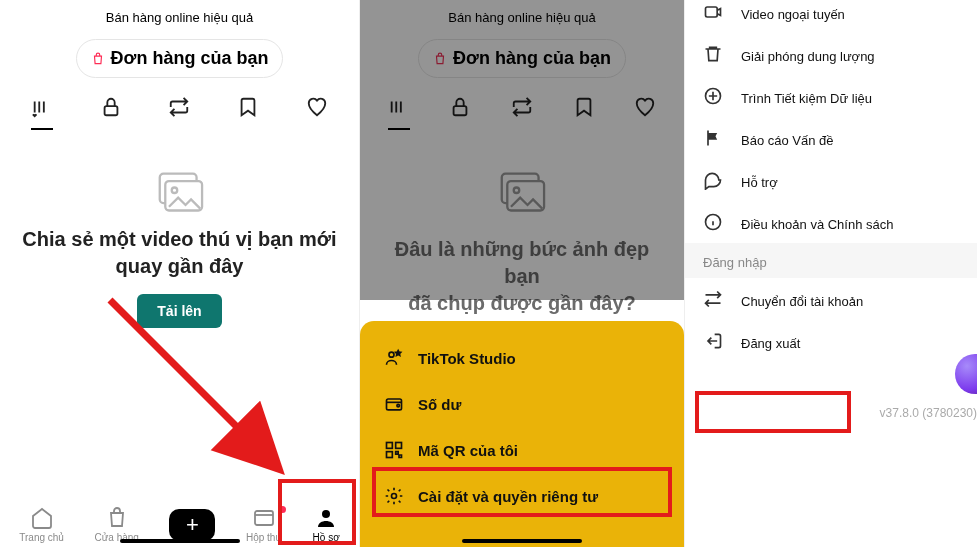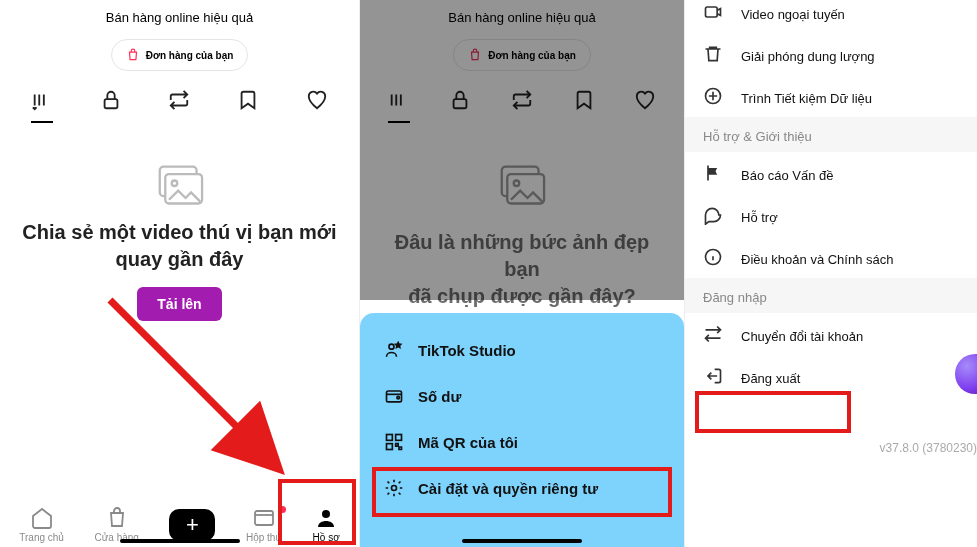--- a/index.html
+++ b/index.html
@@ -4,53 +4,53 @@
 <style>
 * { margin: 0; padding: 0; box-sizing: border-box; font-family: -apple-system, BlinkMacSystemFont, "Segoe UI", sans-serif; }
 body { display: flex; width: 977px; height: 547px; background: #fff; overflow: hidden; }
 .panel { position: relative; overflow: hidden; }
 .panel1 { width: 360px; border-right: 1px solid #eee; }
 .panel2 { width: 325px; border-right: 1px solid #eee; }
 .panel3 { width: 292px; }
 
 
 .tagline { text-align: center; font-size: 13px; color: #000000; padding: 10px 0 8px; font-weight: 500; }
-.order-pill { display: flex; align-items: center; justify-content: center; gap: 6px; margin: 6px auto; padding: 8px 14px; border: 1px solid #e5e5e5; border-radius: 20px; width: fit-content; font-size: 10px; font-weight: 600; }
+.order-pill { display: flex; align-items: center; justify-content: center; gap: 6px; margin: 6px auto; padding: 8px 14px; border: 1px solid #e5e5e5; border-radius: 20px; width: fit-content; font-size: 18px; font-weight: 600; }
 .order-pill .bag-icon { width: 14px; height: 14px; }
 .tabrow { display: flex; align-items: center; justify-content: space-around; padding: 12px 8px 8px; }
 .tabrow .tab-icon { width: 22px; height: 22px; color: #222; }
 .tabrow .active-tab { position: relative; }
 .tabrow .active-tab::after { content: ""; position: absolute; bottom: -8px; left: 0; right: 0; height: 2px; background: #000; }
 
 .empty-area { text-align: center; padding: 40px 20px 0; }
 .img-ph { width: 56px; height: 46px; margin: 0 auto 10px; display: block; }
 .empty-title { font-size: 20px; font-weight: 700; color: #222; line-height: 1.35; }
 .empty-title.gray { color: #6b6b6b; margin-top: 20px; }
-.upload-btn { display: inline-block; margin-top: 14px; background: #a21caf; color: #fff; border: none; border-radius: 6px; padding: 9px 20px; font-size: 14px; font-weight: 700; cursor: pointer; }
+.upload-btn { display: inline-block; margin-top: 14px; background: #0f766e; color: #fff; border: none; border-radius: 6px; padding: 9px 20px; font-size: 14px; font-weight: 700; cursor: pointer; }
 
 .arrow-wrap { position: absolute; left: 100px; top: 290px; pointer-events: none; }
 
 .bottom-nav { position: absolute; bottom: 0; left: 0; right: 0; display: flex; justify-content: space-around; align-items: center; padding: 8px 4px 4px; background: #fff; }
 .nav-item { display: flex; flex-direction: column; align-items: center; gap: 2px; font-size: 10px; color: #8a8a8a; position: relative; }
 .nav-item svg { width: 24px; height: 24px; }
 .nav-item.active { color: #000; }
 .plus-btn { background: #000; border-radius: 10px; width: 46px; height: 32px; display: flex; align-items: center; justify-content: center; position: relative; }
 .plus-btn::before { content: ""; position: absolute; left: -4px; top: 0; bottom: 0; width: 8px; background: #00f2ea; border-radius: 10px 0 0 10px; z-index: -1; }
 .plus-btn::after { content: ""; position: absolute; right: -4px; top: 0; bottom: 0; width: 8px; background: #fe2c55; border-radius: 0 10px 10px 0; z-index: -1; }
 .plus-btn .plus { color: #fff; font-size: 22px; font-weight: 300; line-height: 1; }
 
 .red-box { border: 4px solid #e31b1b; }
 .profile-box { position: absolute; right: 3px; bottom: 2px; width: 78px; height: 66px; }
 
 .home-ind { position: absolute; bottom: 4px; left: 50%; transform: translateX(-50%); width: 120px; height: 4px; background: #000; border-radius: 3px; }
 
 
 .panel2 .dim { position: absolute; inset: 0 0 auto 0; height: 300px; background: rgba(0,0,0,0.42); }
 .panel2 .behind { filter: grayscale(10%); }
-.sheet { position: absolute; bottom: 0; left: 0; right: 0; background: #7dd3fc; border-radius: 14px 14px 0 0; padding: 14px 0 36px; }
+.sheet { position: absolute; bottom: 0; left: 0; right: 0; background: #eab308; border-radius: 14px 14px 0 0; padding: 14px 0 28px; }
 .sheet-item { display: flex; align-items: center; gap: 14px; padding: 13px 24px; font-size: 15px; font-weight: 600; color: #111; }
 .sheet-item svg { width: 20px; height: 20px; flex-shrink: 0; }
 .settings-box { position: absolute; left: 12px; right: 12px; bottom: 30px; height: 50px; }
 
 
 .p3-row { display: flex; align-items: flex-end; gap: 18px; padding: 11px 18px; font-size: 13px; font-weight: 500; color: #111; }
 .p3-row svg { width: 20px; height: 20px; color: #333; flex-shrink: 0; }
 .p3-section { padding: 12px 18px 8px; font-size: 13px; color: #888; background: #f6f6f6; }
 .logout-box { position: absolute; left: 10px; top: 391px; width: 156px; height: 42px; }
 .version-txt { text-align: right; font-size: 12px; color: #aaa; padding: 44px 0 0; }
@@ -249,21 +249,20 @@
     <span>Giải phóng dung lượng</span>
   </div>
   <div class="p3-row">
     <svg viewBox="0 0 24 24" fill="none" stroke="currentColor" stroke-width="2">
         <circle cx="12" cy="12" r="9"></circle>
         <path d="M12 7v10M7 12h10"></path>
       </svg>
     <span>Trình Tiết kiệm Dữ liệu</span>
   </div>
 
-  <div class="p3-section">Hỗ trợ &amp; Giới thiệu</div>
 
   <div class="p3-row">
     <svg viewBox="0 0 24 24" fill="currentColor">
         <path d="M5 3v18h2v-7h10l-2-4 2-4H7V3H5z"></path>
       </svg>
     <span>Báo cáo Vấn đề</span>
   </div>
   <div class="p3-row">
     <svg viewBox="0 0 24 24" fill="none" stroke="currentColor" stroke-width="2">
         <path d="M21 12a8 8 0 01-8 8H7l-4 3V12a8 8 0 0116 0z"></path>

